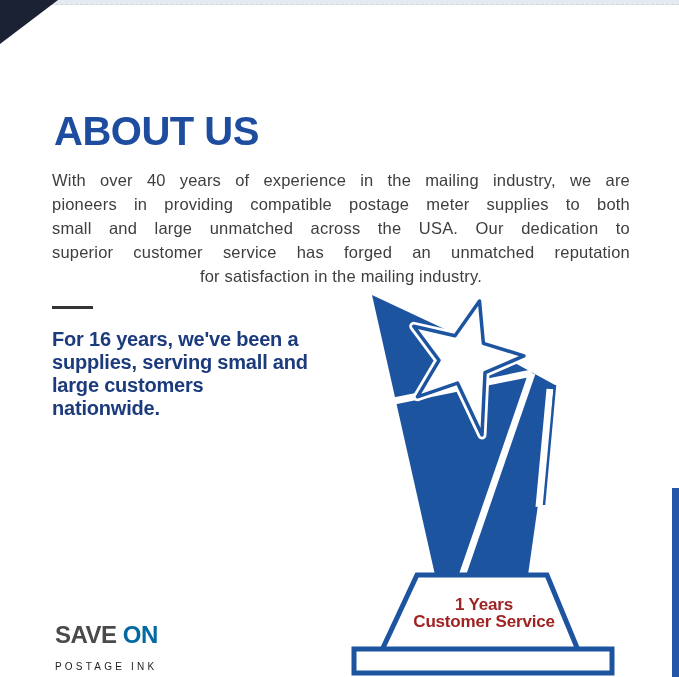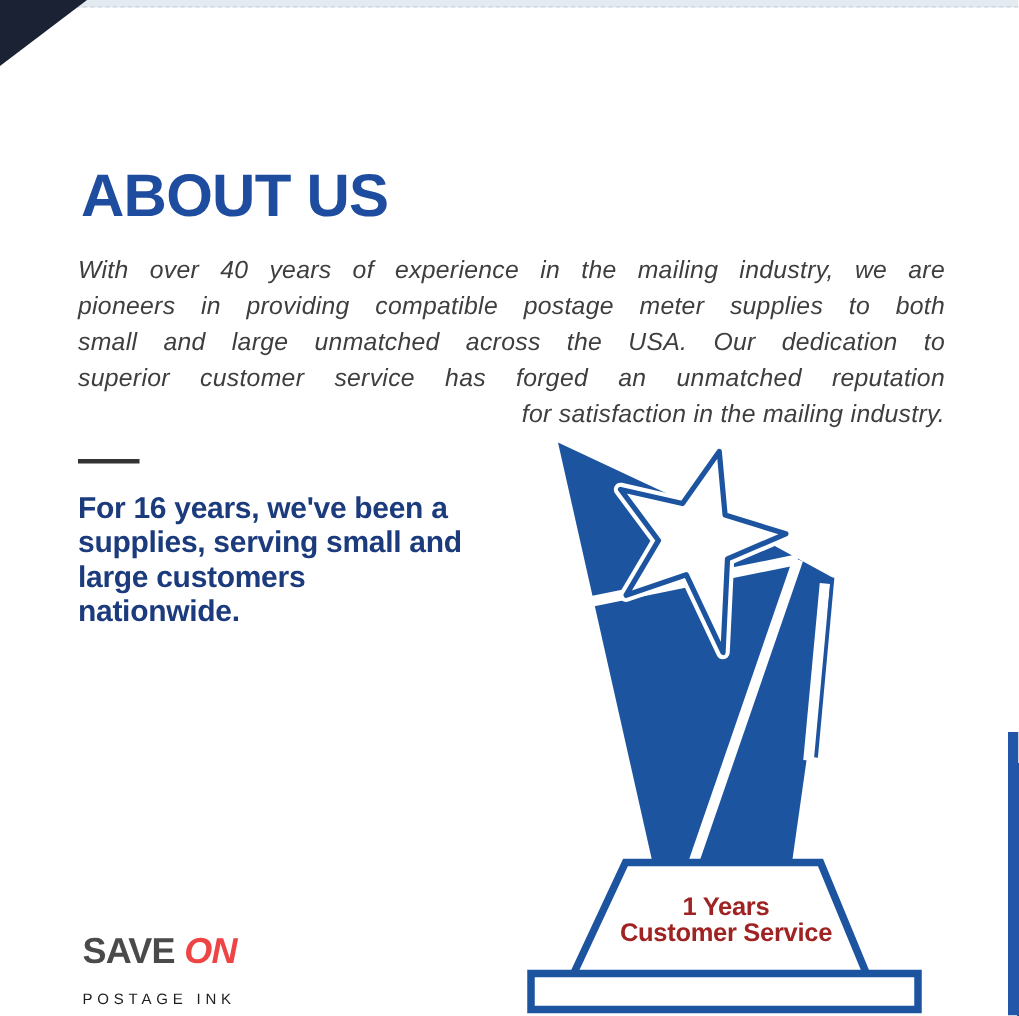--- a/index.html
+++ b/index.html
@@ -19,24 +19,24 @@
   .right-bar{
     position:absolute;right:0;top:488px;width:7px;height:189px;
     background:#2156a8;
   }
   .heading{
     position:absolute;left:54px;top:82px;
     font-size:40px;font-weight:700;color:#1e4c9f;letter-spacing:-0.5px;
   }
   .paragraph{
     position:absolute;left:52px;top:168px;width:578px;
-    font-size:16.5px;line-height:24px;color:#3e3e3e;letter-spacing:0.2px;font-style:italic;
+    font-size:16.5px;line-height:24px;color:#3e3e3e;letter-spacing:0.2px;
   }
   .jline{text-align:justify;text-align-last:justify;}
-  .lline{text-align:right;}
+  .lline{text-align:center;}
   .divider-dash{
     position:absolute;left:52px;top:306px;width:41px;height:3px;background:#333333;
   }
   .highlight{
     position:absolute;left:52px;top:328px;width:300px;
     font-size:20px;font-weight:700;line-height:23px;color:#1c3b7d;letter-spacing:-0.2px;
   }
   .trophy-wrap{
     position:absolute;left:348px;top:285px;width:272px;height:392px;
   }
@@ -46,21 +46,21 @@
     text-align:center;font-size:17px;font-weight:700;line-height:17px;
     color:#a02323;letter-spacing:-0.2px;
   }
   .brand{
     position:absolute;left:55px;top:623px;
   }
   .brand-top{
     font-size:24px;font-weight:700;letter-spacing:-0.5px;line-height:24px;
   }
   .brand-top .w1{color:#4a4a4a;}
-  .brand-top .w2{color:#ef4444;font-style:italic;}
+  .brand-top .w2{color:#0369a1;}
   .brand-sub{
     margin-top:14px;font-size:10px;color:#1d1d1d;letter-spacing:3.2px;line-height:11px;
   }
 </style>
 </head>
 <body>
 
 <div class="top-strip"></div>
 <div class="corner-triangle"></div>
 <div class="right-bar"></div>

